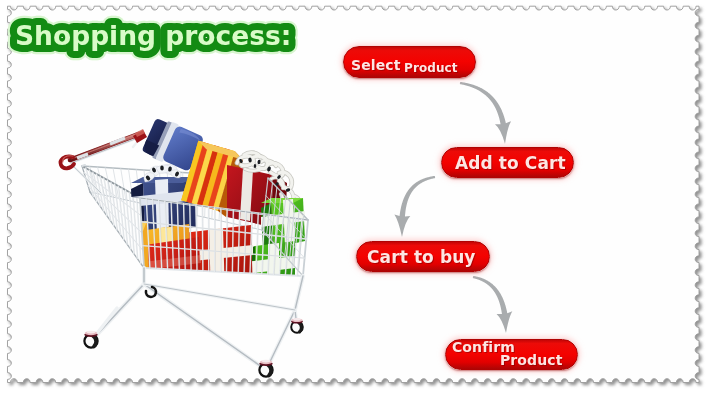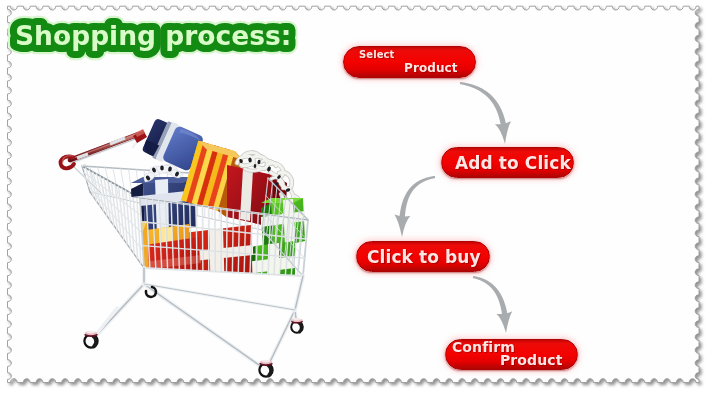--- a/index.html
+++ b/index.html
@@ -409,30 +409,30 @@
       <path d="M9.83,12.09L10.31,12.17L10.79,12.26L11.26,12.36L11.74,12.45L12.21,12.55L12.68,12.65L13.14,12.75L13.61,12.86L14.07,12.97L14.53,13.08L14.99,13.19L15.45,13.31L15.90,13.43L16.35,13.55L16.80,13.67L17.25,13.80L17.70,13.93L18.14,14.06L18.58,14.20L19.02,14.34L19.46,14.48L19.89,14.62L20.33,14.77L20.76,14.92L21.19,15.08L21.61,15.23L22.03,15.39L22.45,15.55L22.87,15.72L23.29,15.89L23.70,16.06L24.11,16.23L24.52,16.41L24.93,16.59L25.33,16.78L25.73,16.96L26.13,17.15L26.53,17.35L26.92,17.54L27.31,17.74L27.70,17.95L28.08,18.15L28.47,18.36L28.85,18.58L29.22,18.79L29.60,19.01L29.97,19.23L30.34,19.46L30.71,19.69L31.07,19.92L31.43,20.16L31.79,20.40L32.14,20.64L32.50,20.89L32.85,21.14L33.19,21.39L33.54,21.65L33.88,21.91L34.22,22.18L34.55,22.44L34.89,22.71L35.22,22.99L35.54,23.27L35.87,23.55L36.19,23.84L36.51,24.13L36.83,24.42L37.14,24.72L37.45,25.02L37.75,25.32L38.06,25.63L38.36,25.95L38.66,26.26L38.95,26.58L39.25,26.91L39.53,27.23L39.82,27.57L40.10,27.90L40.38,28.24L40.66,28.59L40.94,28.94L41.21,29.29L41.47,29.65L41.74,30.01L42.00,30.37L42.26,30.74L42.52,31.11L42.77,31.49L43.02,31.87L43.27,32.26L43.51,32.65L43.75,33.05L43.99,33.45L44.22,33.85L44.45,34.26L44.68,34.67L44.91,35.09L45.13,35.51L45.35,35.94L45.56,36.37L45.77,36.81L45.98,37.25L46.19,37.70L46.39,38.15L46.59,38.60L46.78,39.06L46.98,39.53L47.16,40.00L47.35,40.48L47.53,40.96L47.71,41.44L47.89,41.93L48.06,42.43L48.23,42.93L48.39,43.43L48.55,43.95L48.71,44.46L48.87,44.98L49.02,45.51L49.17,46.04L49.31,46.58L49.45,47.12L49.59,47.67L49.72,48.22L49.85,48.78L49.98,49.35L50.10,49.92L50.22,50.49L50.33,51.07L50.44,51.66L50.55,52.25L44.96,52.34Q50.76,56.80 55.00,72.00Q57.38,55.49 61.05,49.15L55.85,51.20L55.85,51.20L55.71,50.57L55.56,49.95L55.42,49.33L55.26,48.72L55.11,48.11L54.95,47.51L54.78,46.91L54.61,46.32L54.44,45.74L54.27,45.16L54.08,44.58L53.90,44.01L53.71,43.45L53.52,42.89L53.32,42.34L53.12,41.79L52.92,41.25L52.71,40.71L52.50,40.18L52.29,39.66L52.07,39.14L51.84,38.62L51.62,38.11L51.39,37.61L51.15,37.11L50.92,36.61L50.68,36.12L50.43,35.64L50.18,35.16L49.93,34.69L49.67,34.22L49.41,33.76L49.15,33.30L48.89,32.85L48.62,32.40L48.34,31.96L48.06,31.52L47.78,31.08L47.50,30.66L47.21,30.23L46.92,29.82L46.63,29.40L46.33,29.00L46.03,28.59L45.73,28.20L45.42,27.80L45.11,27.42L44.80,27.03L44.48,26.65L44.16,26.28L43.84,25.91L43.51,25.55L43.18,25.19L42.85,24.84L42.52,24.49L42.18,24.14L41.84,23.80L41.49,23.47L41.15,23.14L40.80,22.81L40.45,22.49L40.09,22.17L39.73,21.86L39.37,21.55L39.01,21.25L38.64,20.95L38.27,20.66L37.90,20.37L37.53,20.08L37.15,19.80L36.77,19.53L36.39,19.25L36.01,18.99L35.62,18.72L35.23,18.46L34.84,18.21L34.45,17.96L34.05,17.71L33.65,17.47L33.25,17.23L32.85,17.00L32.44,16.77L32.03,16.54L31.62,16.32L31.21,16.10L30.80,15.89L30.38,15.68L29.96,15.48L29.54,15.27L29.12,15.08L28.69,14.88L28.26,14.69L27.83,14.50L27.40,14.32L26.97,14.14L26.53,13.97L26.10,13.80L25.66,13.63L25.22,13.46L24.77,13.30L24.33,13.14L23.88,12.99L23.43,12.84L22.98,12.69L22.53,12.55L22.07,12.41L21.62,12.27L21.16,12.14L20.70,12.01L20.24,11.88L19.77,11.76L19.31,11.64L18.84,11.52L18.37,11.40L17.90,11.29L17.43,11.18L16.96,11.08L16.48,10.98L16.01,10.88L15.53,10.78L15.05,10.69L14.57,10.60L14.08,10.51L13.60,10.43L13.11,10.34L12.63,10.27L12.14,10.19L11.65,10.12L11.16,10.05L10.66,9.98L10.17,9.91Z" fill="#a9acae"></path>
     </svg>
   <svg class="arrow" id="arrow2" style="left:380px;top:172px;width:68px;height:72px;" viewBox="0 0 68 72">
       <path d="M54.83,3.91L54.35,3.98L53.87,4.05L53.40,4.12L52.94,4.20L52.47,4.27L52.01,4.36L51.55,4.44L51.10,4.53L50.65,4.62L50.20,4.71L49.75,4.81L49.31,4.91L48.87,5.02L48.43,5.13L48.00,5.24L47.57,5.36L47.14,5.47L46.72,5.60L46.30,5.72L45.88,5.85L45.46,5.98L45.05,6.12L44.64,6.26L44.24,6.41L43.84,6.55L43.44,6.70L43.04,6.86L42.65,7.02L42.26,7.18L41.87,7.35L41.49,7.52L41.11,7.69L40.73,7.87L40.35,8.05L39.98,8.24L39.61,8.42L39.25,8.62L38.88,8.82L38.52,9.02L38.17,9.22L37.81,9.43L37.46,9.64L37.12,9.86L36.77,10.08L36.43,10.31L36.09,10.54L35.76,10.77L35.43,11.01L35.10,11.25L34.77,11.50L34.45,11.75L34.13,12.00L33.82,12.26L33.51,12.52L33.20,12.79L32.89,13.06L32.59,13.34L32.29,13.62L31.99,13.90L31.70,14.19L31.41,14.48L31.12,14.78L30.84,15.08L30.56,15.38L30.28,15.69L30.01,16.01L29.74,16.33L29.48,16.65L29.21,16.98L28.95,17.31L28.70,17.64L28.44,17.98L28.19,18.32L27.95,18.67L27.71,19.02L27.47,19.38L27.23,19.74L27.00,20.11L26.77,20.48L26.54,20.85L26.32,21.23L26.10,21.61L25.88,22.00L25.67,22.39L25.46,22.78L25.26,23.18L25.05,23.59L24.86,24.00L24.66,24.41L24.47,24.83L24.28,25.25L24.09,25.67L23.91,26.10L23.73,26.54L23.56,26.97L23.38,27.42L23.21,27.86L23.05,28.32L22.89,28.77L22.73,29.23L22.57,29.70L22.42,30.16L22.27,30.64L22.12,31.11L21.98,31.60L21.84,32.08L21.71,32.57L21.57,33.07L21.44,33.57L21.32,34.07L21.19,34.58L21.07,35.09L20.96,35.61L20.84,36.13L20.73,36.66L20.62,37.19L20.52,37.72L20.42,38.26L20.32,38.81L20.22,39.36L20.13,39.91L20.04,40.47L19.96,41.03L19.88,41.60L19.80,42.17L19.72,42.75L19.65,43.33L19.58,43.91L14.40,42.41Q18.48,48.33 22.00,65.00Q25.20,48.97 30.32,43.93L24.95,44.42L24.95,44.42L24.99,43.87L25.04,43.32L25.09,42.77L25.14,42.23L25.19,41.69L25.25,41.16L25.31,40.63L25.37,40.11L25.43,39.59L25.50,39.08L25.57,38.57L25.65,38.07L25.72,37.57L25.80,37.08L25.88,36.59L25.97,36.10L26.06,35.62L26.15,35.14L26.24,34.67L26.34,34.21L26.44,33.74L26.54,33.29L26.65,32.83L26.75,32.38L26.86,31.94L26.98,31.50L27.09,31.06L27.21,30.63L27.34,30.21L27.46,29.78L27.59,29.36L27.72,28.95L27.85,28.54L27.99,28.14L28.13,27.74L28.27,27.34L28.42,26.95L28.57,26.56L28.72,26.17L28.87,25.79L29.03,25.42L29.19,25.05L29.35,24.68L29.52,24.31L29.69,23.95L29.86,23.60L30.03,23.25L30.21,22.90L30.39,22.55L30.57,22.21L30.76,21.88L30.95,21.55L31.14,21.22L31.34,20.89L31.53,20.57L31.73,20.25L31.94,19.94L32.15,19.63L32.36,19.32L32.57,19.02L32.79,18.72L33.01,18.43L33.23,18.14L33.45,17.85L33.68,17.56L33.92,17.28L34.15,17.00L34.39,16.73L34.63,16.46L34.88,16.19L35.13,15.93L35.38,15.66L35.63,15.41L35.89,15.15L36.15,14.90L36.42,14.65L36.69,14.41L36.96,14.17L37.23,13.93L37.51,13.70L37.79,13.47L38.08,13.24L38.37,13.01L38.66,12.79L38.96,12.57L39.25,12.36L39.56,12.14L39.86,11.93L40.17,11.73L40.49,11.53L40.81,11.33L41.13,11.13L41.45,10.94L41.78,10.75L42.11,10.56L42.45,10.37L42.79,10.19L43.13,10.01L43.48,9.84L43.83,9.67L44.18,9.50L44.54,9.33L44.90,9.17L45.27,9.01L45.63,8.85L46.01,8.70L46.38,8.55L46.76,8.40L47.15,8.26L47.54,8.12L47.93,7.98L48.32,7.84L48.72,7.71L49.13,7.58L49.53,7.46L49.95,7.33L50.36,7.21L50.78,7.09L51.20,6.98L51.63,6.87L52.06,6.76L52.49,6.66L52.93,6.55L53.37,6.45L53.82,6.36L54.26,6.26L54.72,6.17L55.17,6.09Z" fill="#a9acae"></path>
     </svg>
   <svg class="arrow" id="arrow3" style="left:464px;top:268px;width:62px;height:74px;" viewBox="0 0 62 74">
       <path d="M8.80,10.08L9.20,10.17L9.60,10.26L9.99,10.35L10.39,10.45L10.77,10.55L11.16,10.65L11.54,10.75L11.92,10.86L12.30,10.97L12.67,11.09L13.04,11.20L13.41,11.32L13.78,11.44L14.14,11.57L14.50,11.70L14.86,11.83L15.21,11.96L15.56,12.10L15.91,12.24L16.25,12.38L16.60,12.53L16.94,12.68L17.27,12.83L17.61,12.98L17.94,13.14L18.26,13.30L18.59,13.46L18.91,13.63L19.23,13.80L19.55,13.97L19.86,14.15L20.17,14.33L20.48,14.51L20.79,14.69L21.09,14.88L21.39,15.07L21.68,15.26L21.98,15.46L22.27,15.66L22.56,15.86L22.84,16.06L23.13,16.27L23.41,16.48L23.69,16.69L23.96,16.91L24.23,17.13L24.50,17.35L24.77,17.58L25.03,17.81L25.29,18.04L25.55,18.27L25.81,18.51L26.06,18.75L26.31,19.00L26.56,19.24L26.81,19.50L27.05,19.75L27.29,20.00L27.53,20.26L27.76,20.53L28.00,20.79L28.23,21.06L28.46,21.33L28.68,21.61L28.90,21.89L29.12,22.17L29.34,22.46L29.56,22.74L29.77,23.04L29.98,23.33L30.19,23.63L30.39,23.93L30.59,24.23L30.79,24.54L30.99,24.85L31.19,25.17L31.38,25.49L31.57,25.81L31.76,26.13L31.94,26.46L32.13,26.80L32.31,27.13L32.49,27.47L32.66,27.81L32.84,28.16L33.01,28.51L33.18,28.86L33.34,29.22L33.51,29.58L33.67,29.94L33.83,30.31L33.98,30.68L34.14,31.05L34.29,31.43L34.44,31.81L34.58,32.20L34.73,32.59L34.87,32.98L35.01,33.38L35.15,33.78L35.28,34.18L35.41,34.59L35.54,35.00L35.67,35.42L35.80,35.83L35.92,36.26L36.04,36.68L36.16,37.11L36.27,37.55L36.39,37.99L36.50,38.43L36.60,38.87L36.71,39.32L36.81,39.78L36.91,40.24L37.01,40.70L37.11,41.16L37.20,41.63L37.29,42.10L37.38,42.58L37.47,43.06L37.55,43.55L37.63,44.04L37.71,44.53L37.79,45.03L37.86,45.53L37.93,46.03L32.54,45.90Q37.99,50.58 42.00,65.00Q44.65,49.49 48.33,43.32L43.26,45.16L43.26,45.16L43.16,44.63L43.06,44.10L42.95,43.57L42.84,43.05L42.73,42.54L42.61,42.02L42.49,41.51L42.37,41.01L42.25,40.50L42.12,40.01L42.00,39.51L41.87,39.02L41.73,38.54L41.59,38.05L41.46,37.58L41.31,37.10L41.17,36.63L41.02,36.16L40.87,35.70L40.72,35.24L40.56,34.79L40.40,34.33L40.24,33.89L40.08,33.44L39.91,33.00L39.74,32.57L39.57,32.13L39.40,31.70L39.22,31.28L39.04,30.86L38.86,30.44L38.67,30.03L38.48,29.62L38.29,29.21L38.10,28.81L37.90,28.41L37.70,28.02L37.50,27.63L37.29,27.24L37.09,26.86L36.88,26.48L36.66,26.11L36.45,25.73L36.23,25.37L36.01,25.00L35.78,24.64L35.56,24.29L35.33,23.93L35.09,23.59L34.86,23.24L34.62,22.90L34.38,22.56L34.14,22.23L33.89,21.90L33.64,21.58L33.39,21.25L33.14,20.94L32.88,20.62L32.62,20.31L32.36,20.01L32.10,19.70L31.83,19.40L31.56,19.11L31.29,18.82L31.01,18.53L30.73,18.25L30.45,17.97L30.17,17.69L29.89,17.42L29.60,17.15L29.31,16.89L29.01,16.63L28.72,16.37L28.42,16.12L28.12,15.87L27.82,15.62L27.51,15.38L27.20,15.14L26.89,14.91L26.58,14.68L26.26,14.45L25.94,14.23L25.62,14.01L25.30,13.80L24.97,13.59L24.65,13.38L24.32,13.17L23.98,12.97L23.65,12.78L23.31,12.58L22.97,12.39L22.63,12.21L22.28,12.03L21.94,11.85L21.59,11.67L21.24,11.50L20.88,11.34L20.53,11.17L20.17,11.01L19.81,10.85L19.44,10.70L19.08,10.55L18.71,10.41L18.34,10.26L17.97,10.12L17.59,9.99L17.22,9.86L16.84,9.73L16.45,9.60L16.07,9.48L15.68,9.36L15.30,9.25L14.91,9.13L14.51,9.03L14.12,8.92L13.72,8.82L13.32,8.72L12.92,8.63L12.51,8.53L12.11,8.45L11.70,8.36L11.29,8.28L10.87,8.20L10.46,8.12L10.04,8.05L9.62,7.98L9.20,7.92Z" fill="#a9acae"></path>
     </svg>
 
   <div class="btn" id="btn0" style="left:343px;top:46px;width:133px;height:32px;">
-    <span class="lbl" style="left:7px;top:2px;font-size:10px;margin-left:8px;">Select</span>
+    <span class="lbl" style="left:7px;top:10px;font-size:14px;">Select</span>
     <span class="lbl" style="left:60px;top:14px;font-size:12px;">Product</span>
   </div>
 
   <div class="btn" id="btn1" style="left:441px;top:147px;width:133px;height:31px;">
-    <span class="lbl" style="left:13px;top:5px;font-size:17px;">Add to Click</span>
+    <span class="lbl" style="left:13px;top:5px;font-size:17px;">Add to Cart</span>
   </div>
 
   <div class="btn" id="btn2" style="left:356px;top:241px;width:134px;height:31px;">
-    <span class="lbl" style="left:10px;top:5px;font-size:17px;">Click to buy</span>
+    <span class="lbl" style="left:10px;top:5px;font-size:17px;">Cart to buy</span>
   </div>
 
   <div class="btn" id="btn3" style="left:445px;top:339px;width:133px;height:31px;">
     <span class="lbl" style="left:6px;top:-1px;font-size:14px;">Confirm</span>
     <span class="lbl" style="left:54px;top:12px;font-size:14px;">Product</span>
   </div>
 
 </div>
 
 </body></html>

